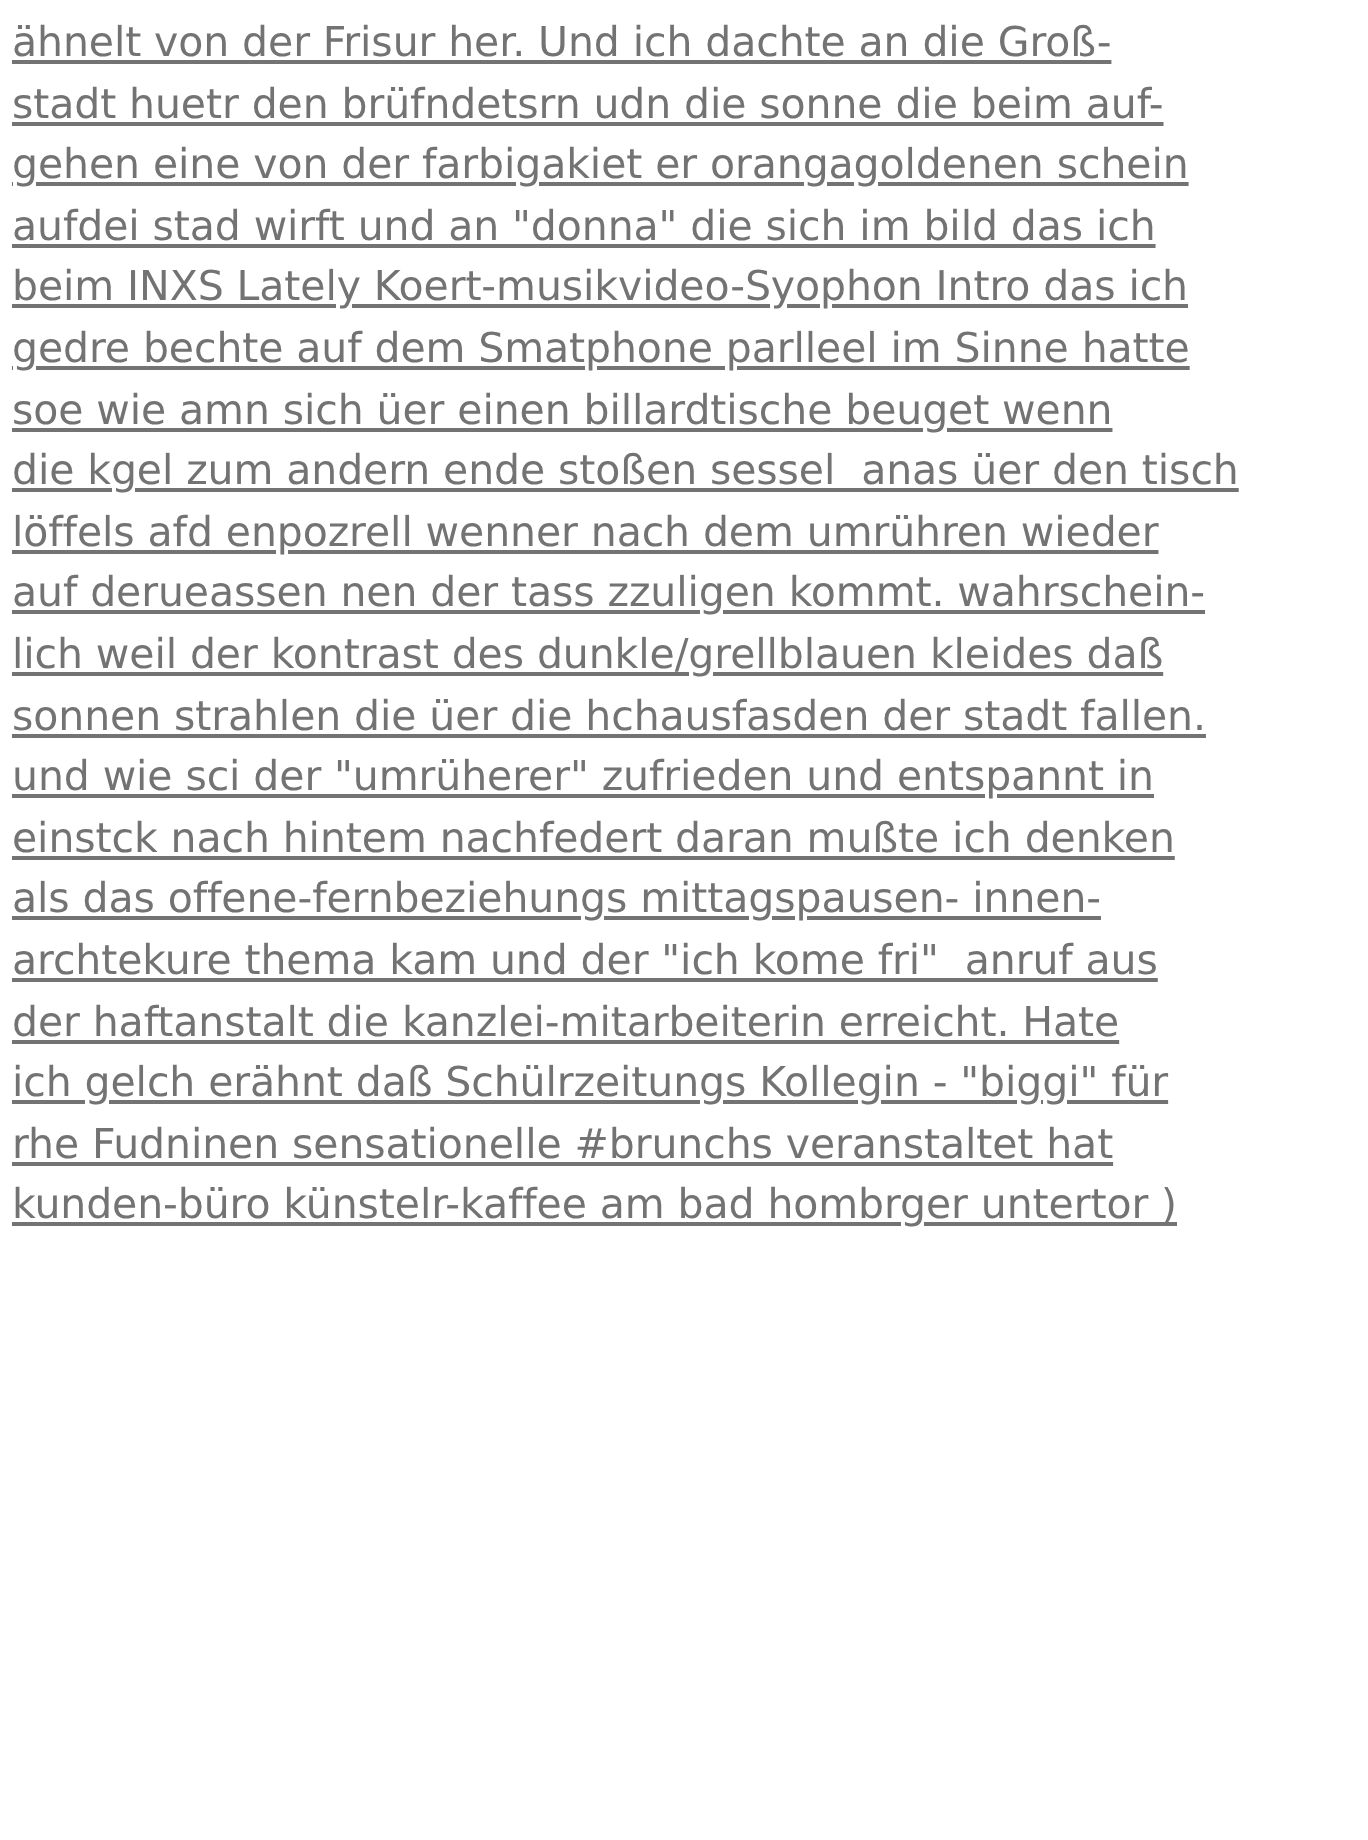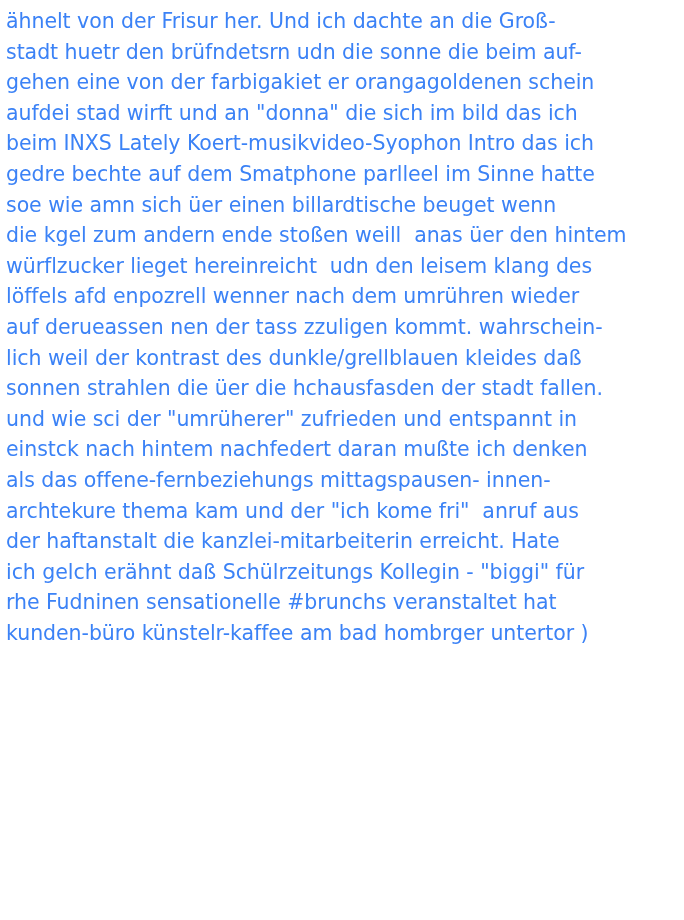--- a/index.html
+++ b/index.html
@@ -15,41 +15,41 @@
   }
   #text-page {
     box-sizing: border-box;
     width: 684px;
     height: 920px;
     padding: 6px 8px 0 6px;
     background: #ffffff;
   }
   .text-line {
     display: block;
-    color: #3b82f6;
+    color: #737373;
     font-family: "DejaVu Sans", sans-serif;
     font-size: 20.5px;
     line-height: 30.6px;
     white-space: pre;
     letter-spacing: -0.05px;
+    text-decoration: underline;
   }
 </style>
 </head>
 <body style="background: rgb(255, 255, 255);">
 
 <div id="text-page" style="color: rgb(0, 0, 0);">
   <span class="text-line">ähnelt von der Frisur her. Und ich dachte an die Groß-</span>
   <span class="text-line">stadt huetr den brüfndetsrn udn die sonne die beim auf-</span>
   <span class="text-line">gehen eine von der farbigakiet er orangagoldenen schein</span>
   <span class="text-line">aufdei stad wirft und an "donna" die sich im bild das ich</span>
   <span class="text-line">beim INXS Lately Koert-musikvideo-Syophon Intro das ich</span>
   <span class="text-line">gedre bechte auf dem Smatphone parlleel im Sinne hatte</span>
   <span class="text-line">soe wie amn sich üer einen billardtische beuget wenn</span>
-  <span class="text-line">die kgel zum andern ende stoßen weill  anas üer den hintem</span>
-  <span class="text-line">würflzucker lieget hereinreicht  udn den leisem klang des</span>
+  <span class="text-line">die kgel zum andern ende stoßen sessel  anas üer den tisch</span>
   <span class="text-line">löffels afd enpozrell wenner nach dem umrühren wieder</span>
   <span class="text-line">auf derueassen nen der tass zzuligen kommt. wahrschein-</span>
   <span class="text-line">lich weil der kontrast des dunkle/grellblauen kleides daß</span>
   <span class="text-line">sonnen strahlen die üer die hchausfasden der stadt fallen.</span>
   <span class="text-line">und wie sci der "umrüherer" zufrieden und entspannt in</span>
   <span class="text-line">einstck nach hintem nachfedert daran mußte ich denken</span>
   <span class="text-line">als das offene-fernbeziehungs mittagspausen- innen-</span>
   <span class="text-line">archtekure thema kam und der "ich kome fri"  anruf aus</span>
   <span class="text-line">der haftanstalt die kanzlei-mitarbeiterin erreicht. Hate</span>
   <span class="text-line">ich gelch erähnt daß Schülrzeitungs Kollegin - "biggi" für</span>

